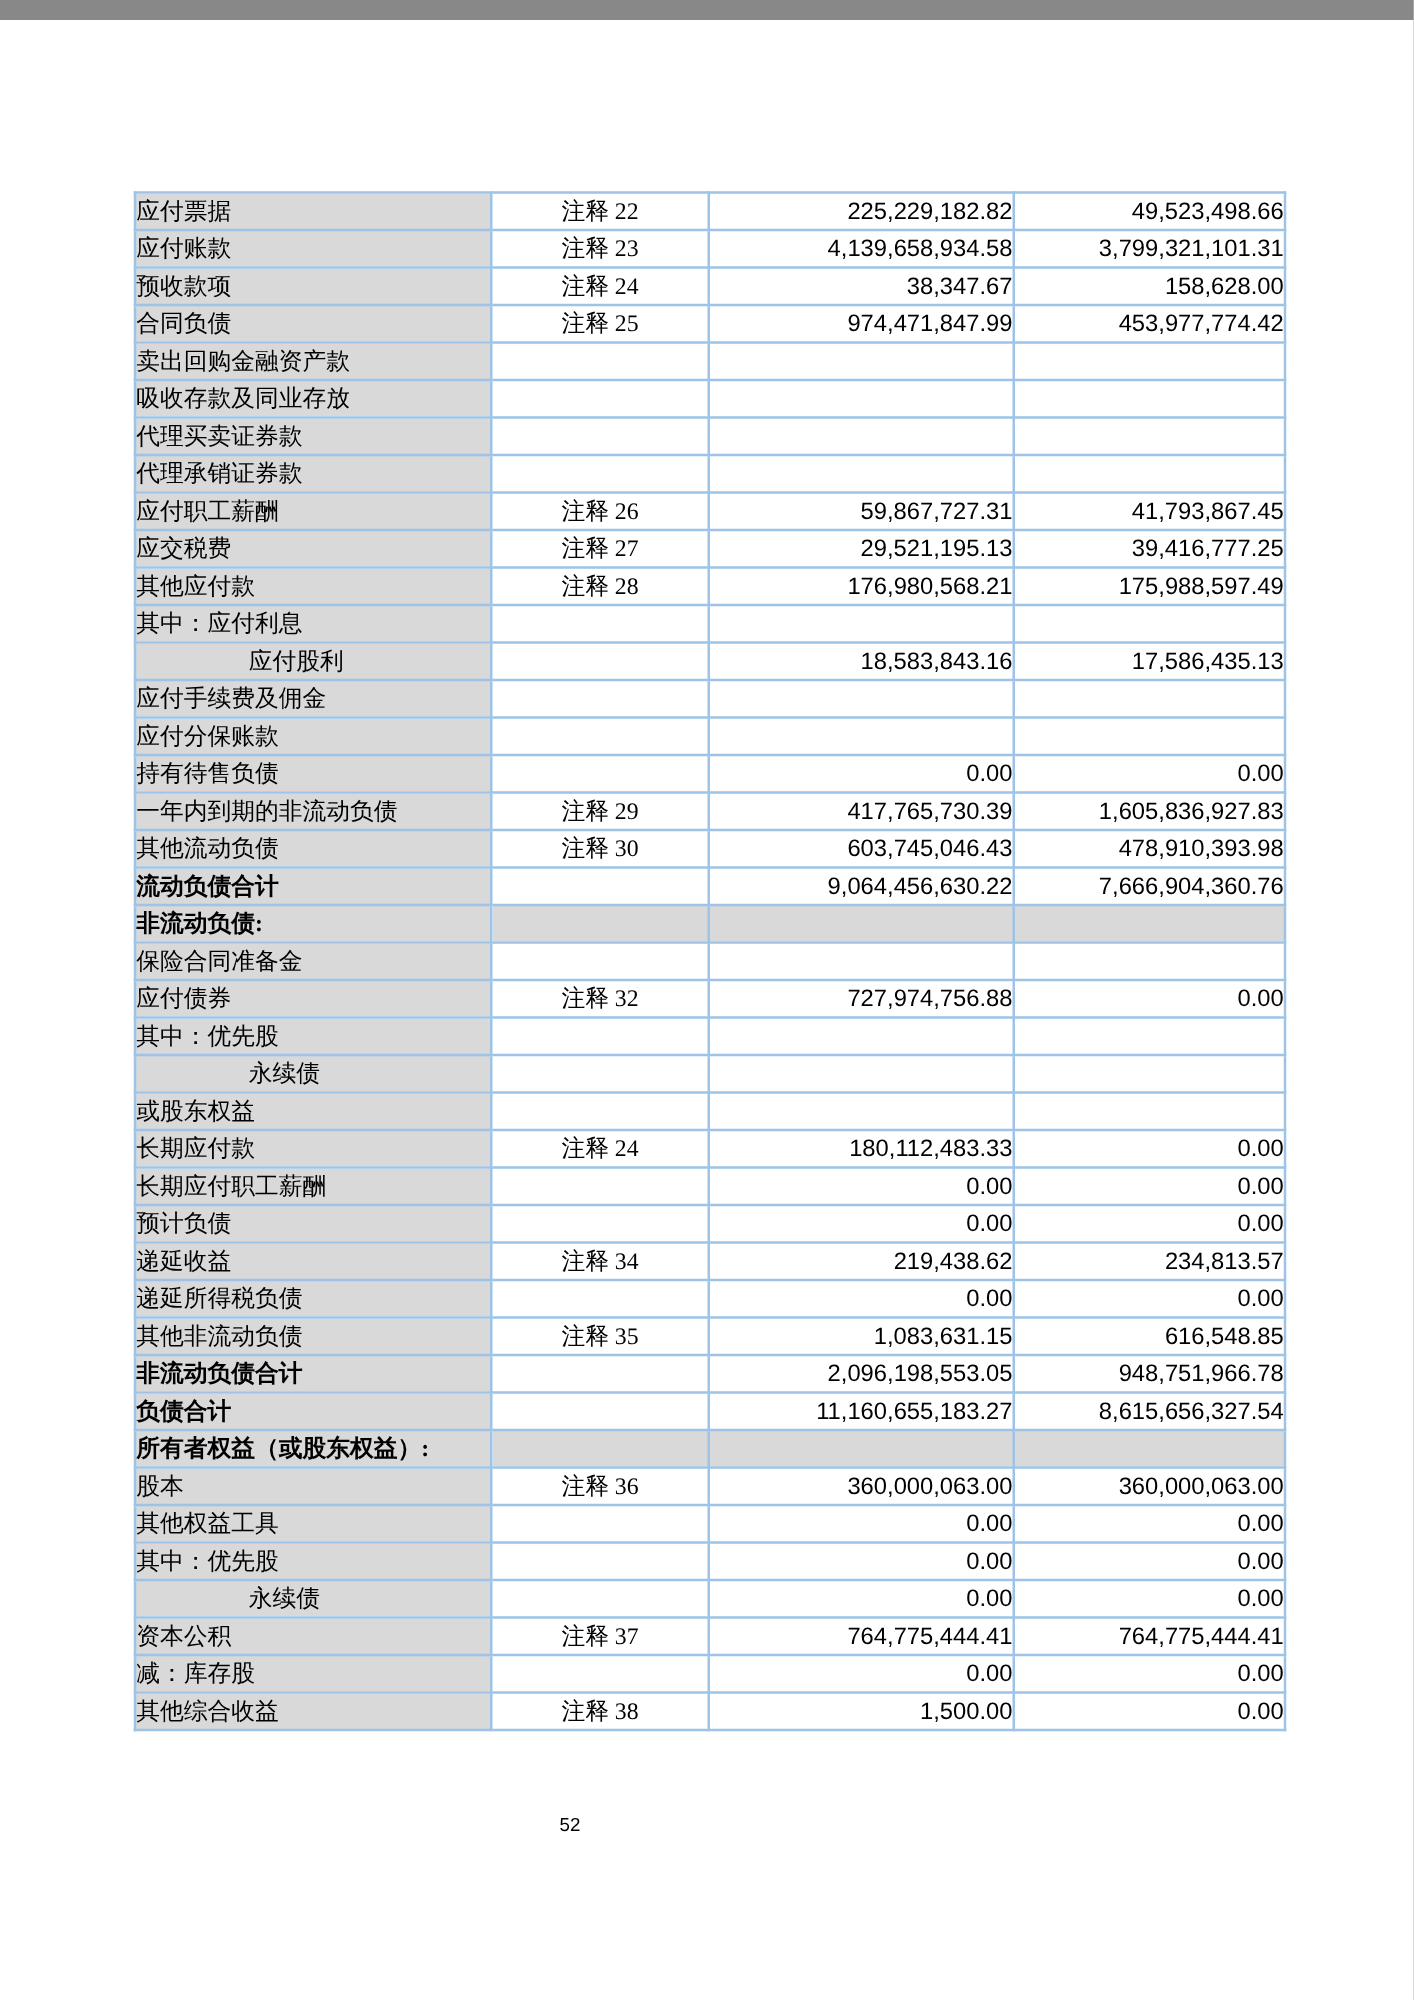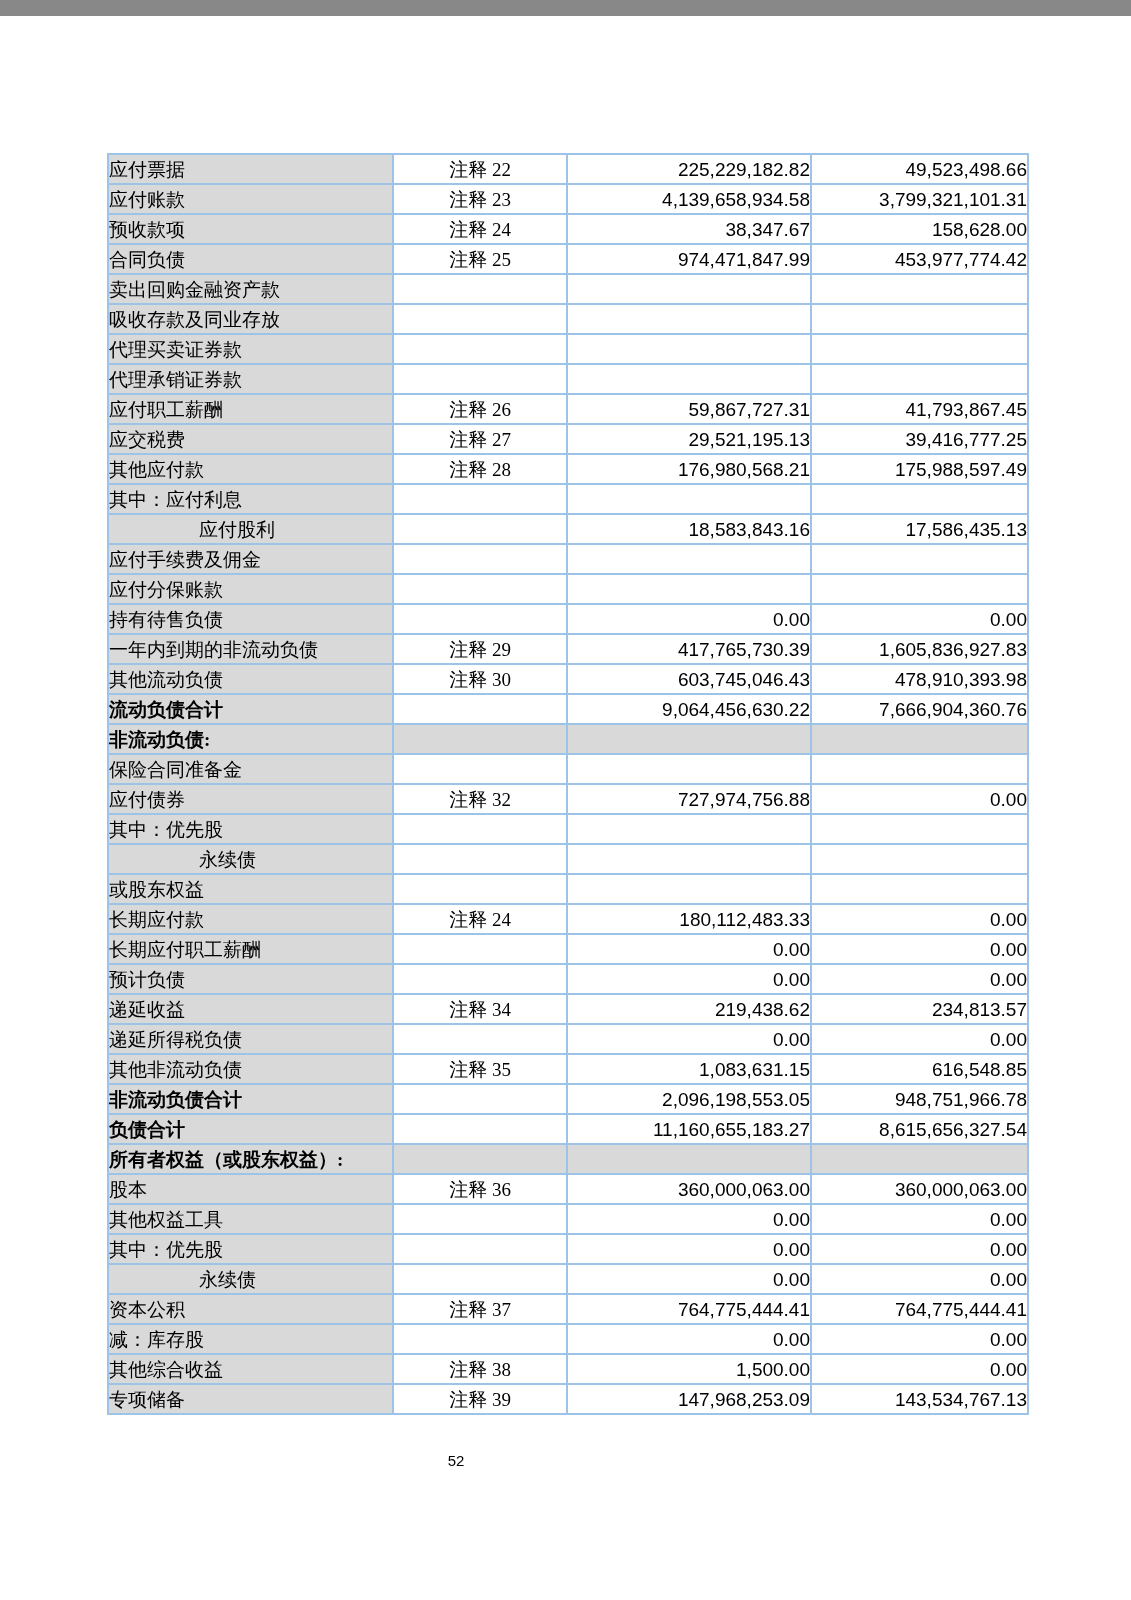--- a/index.html
+++ b/index.html
@@ -319,23 +319,17 @@
     <td class="c-note"></td>
     <td class="c-val">0.00</td>
     <td class="c-val">0.00</td>
   </tr>
         <tr class="type-item">
     <td class="c-label">其他综合收益</td>
     <td class="c-note">注释 38</td>
     <td class="c-val">1,500.00</td>
     <td class="c-val">0.00</td>
   </tr>
-        <tr class="type-item">
-    <td class="c-label">专项储备</td>
-    <td class="c-note">注释 39</td>
-    <td class="c-val">147,968,253.09</td>
-    <td class="c-val">143,534,767.13</td>
-  </tr>
       </tbody>
   </table>
 
   <div class="page-number">52</div>
 </div>
 
 </body></html>

